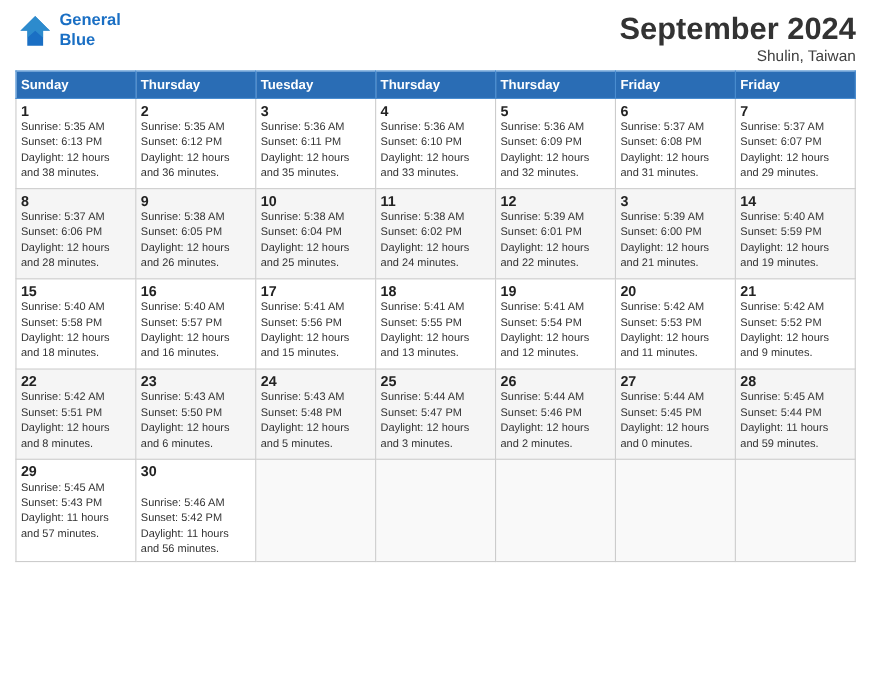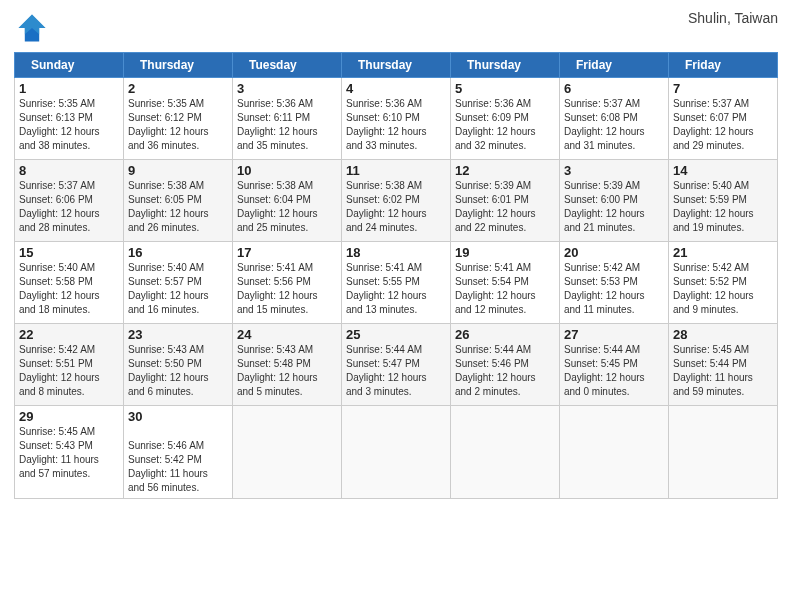--- a/index.html
+++ b/index.html
@@ -53,21 +53,21 @@
     table {
       width: 100%;
       border-collapse: collapse;
       table-layout: fixed;
     }
     thead th {
       background: #2a6db5;
       color: #fff;
       font-size: 12px;
       font-weight: bold;
-      padding: 5px 16px;
+      padding: 5px 4px;
       text-align: left;
       border: 1px solid #4a8dd0;
     }
     tbody td {
       vertical-align: top;
       border: 1px solid #ccc;
       padding: 3px 4px;
       font-size: 9.5px;
       color: #333;
       height: 82px;
@@ -98,22 +98,27 @@
 </head>
 <body>
 
 <div class="container">
   <div class="header-row">
     <div class="logo">
       <svg class="logo-icon" viewBox="0 0 40 40">
         <polygon points="20,5 35,20 28,20 28,35 12,35 12,20 5,20" fill="#1a6fc4"></polygon>
         <polygon points="20,5 35,20 28,20 28,27 20,20 12,27 12,20 5,20" fill="#3a9fd4" opacity="0.6"></polygon>
       </svg>
+      <div class="logo-text">
+        <div><span>General</span></div>
+        <div><span>Blue</span></div>
+      </div>
     </div>
     <div class="title-block">
+      <div class="month-title">September 2024</div>
       <div class="subtitle">Shulin, Taiwan</div>
     </div>
   </div>
 
   <table>
     <thead>
       <tr>
         <th>Sunday</th>
         <th>Thursday</th>
         <th>Tuesday</th>

